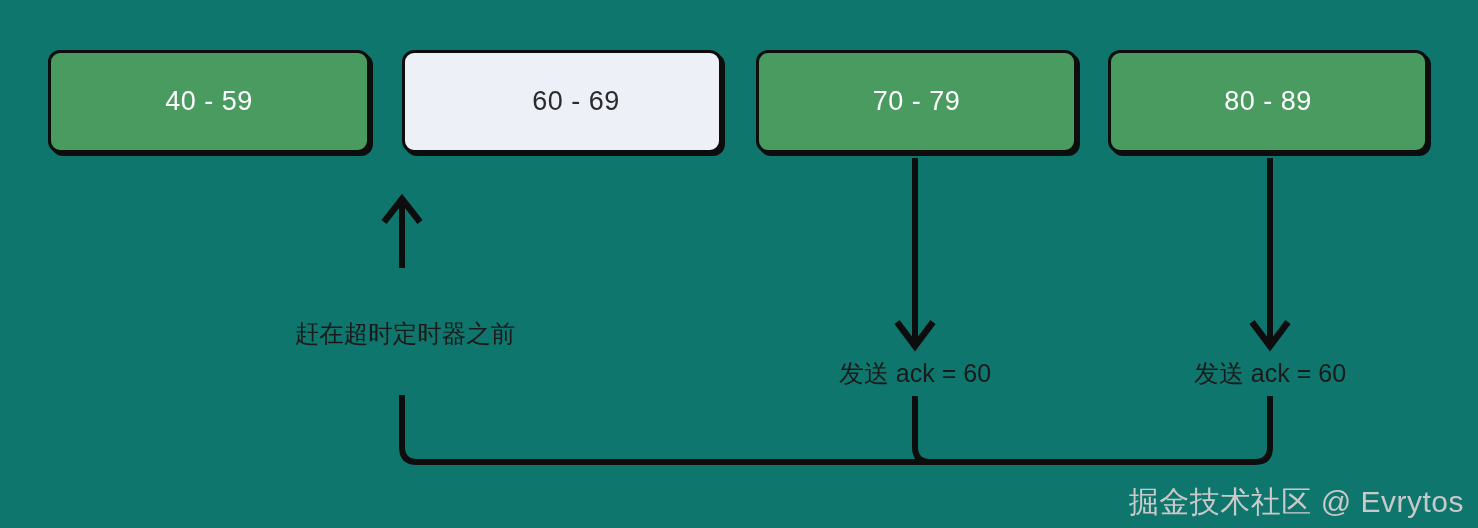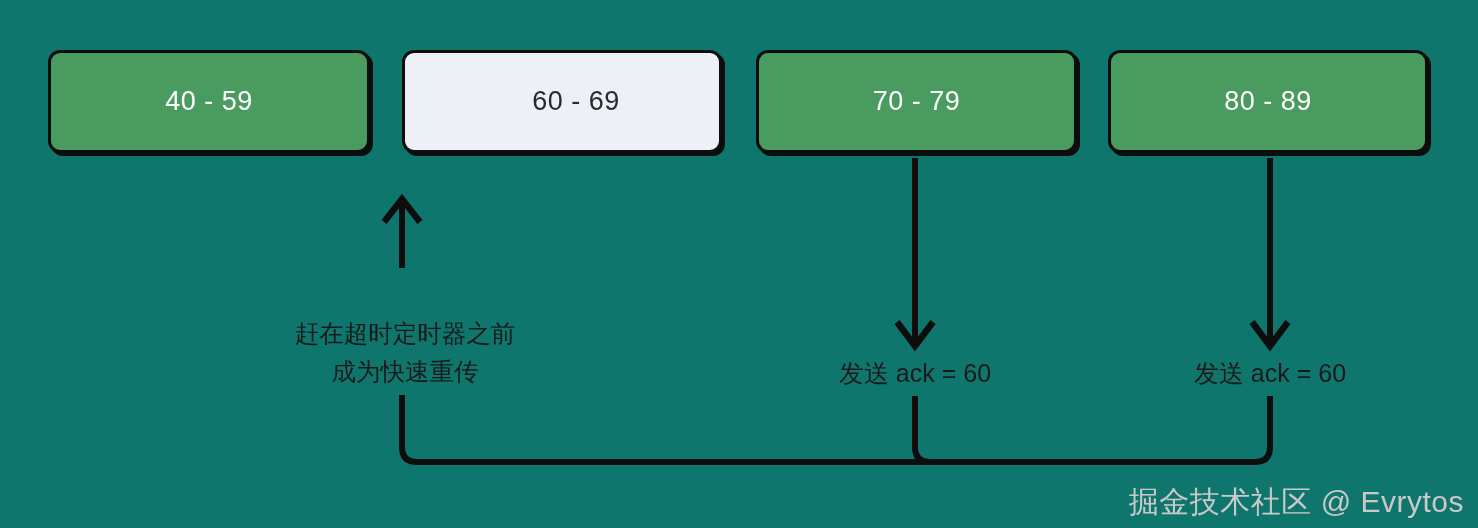--- a/index.html
+++ b/index.html
@@ -129,20 +129,19 @@
       <line x1="1270" y1="158" x2="1270" y2="342" stroke="#0d0d0d" stroke-width="6" stroke-linecap="butt"></line>
       <polyline points="1252,322 1270,346 1288,322" fill="none" stroke="#0d0d0d" stroke-width="6.5" stroke-linecap="butt" stroke-linejoin="miter"></polyline>
     </g>
 
     <path d="M 402 395 L 402 447 Q 402 462 417 462 L 1255 462 Q 1270 462 1270 447 L 1270 396" fill="none" stroke="#0d0d0d" stroke-width="6" stroke-linecap="butt"></path>
     <path d="M 915 396 L 915 447 Q 915 462 930 462" fill="none" stroke="#0d0d0d" stroke-width="6" stroke-linecap="butt"></path>
   </svg>
 
   <div class="note" id="note-retransmit">
     <div>赶在超时定时器之前</div>
-    <div>成为快速重传</div>
   </div>
 
   <div class="note" id="ack-label-1">发送 ack = 60</div>
   <div class="note" id="ack-label-2">发送 ack = 60</div>
 
   <div id="watermark">掘金技术社区 @ Evrytos</div>
 </div>
 
 </body></html>

